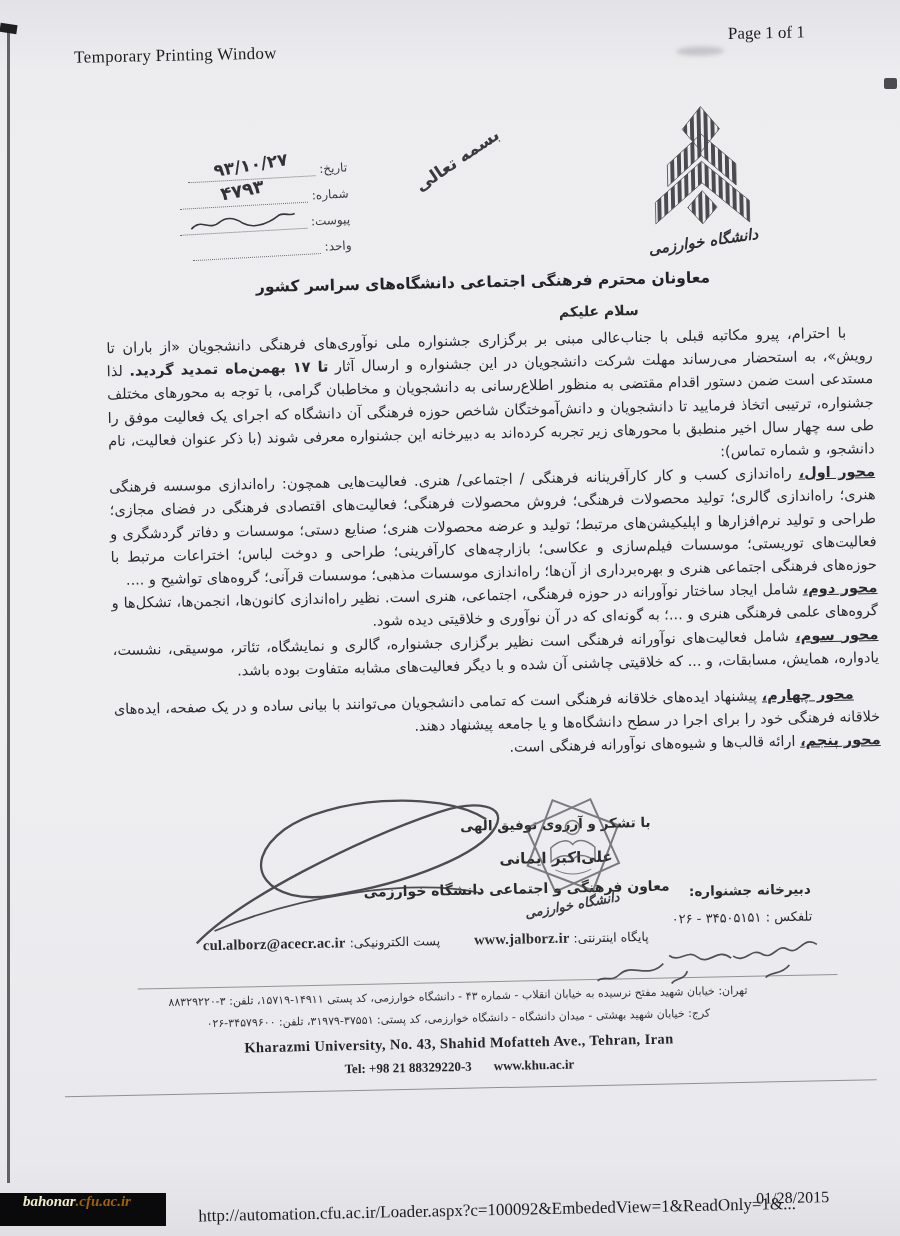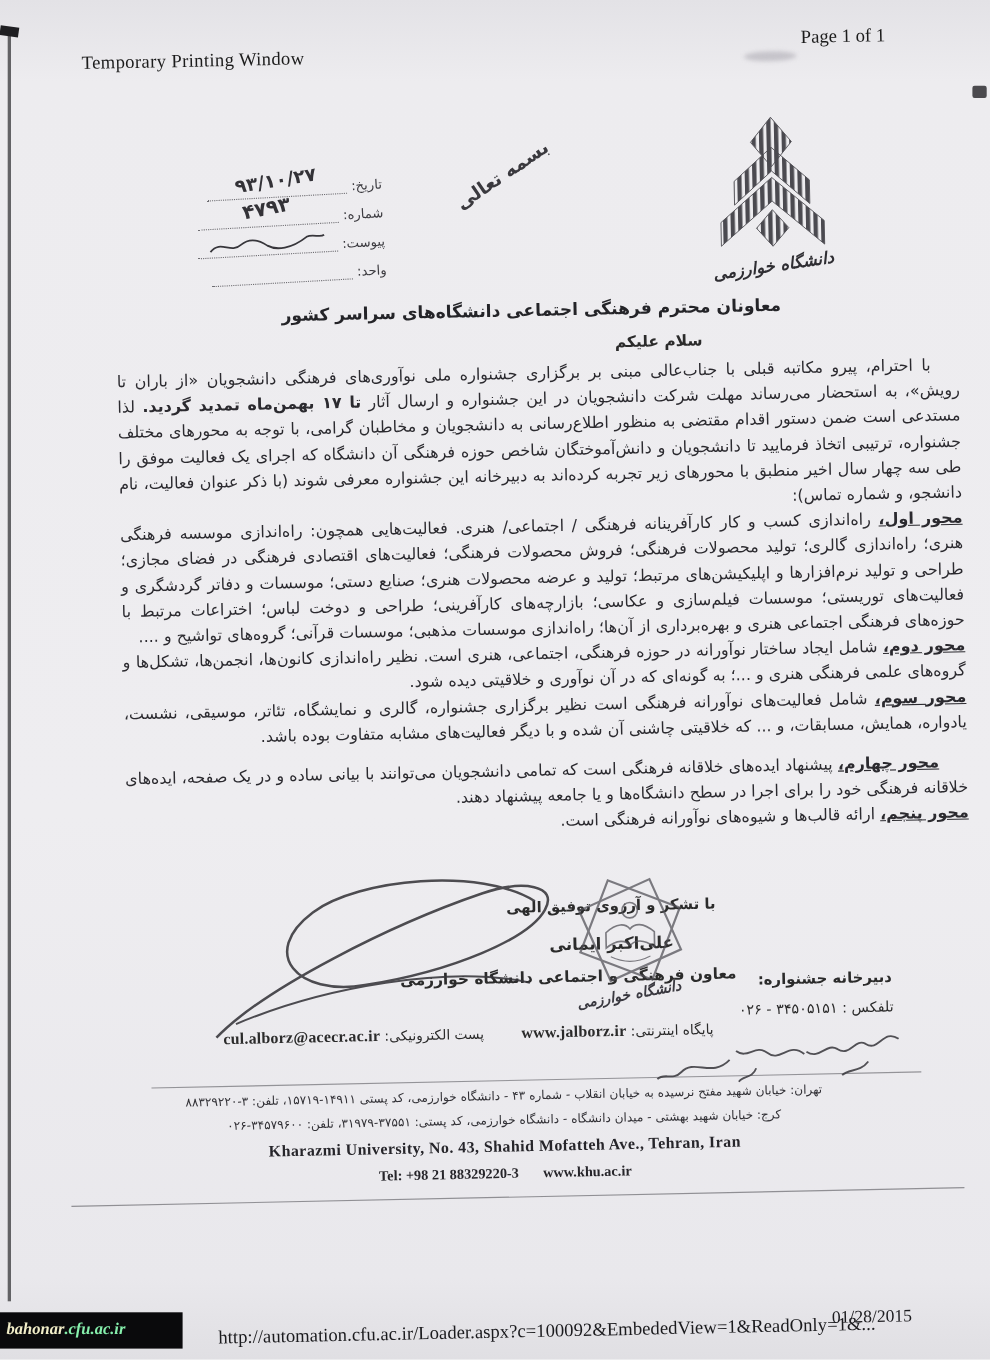--- a/index.html
+++ b/index.html
@@ -67,21 +67,21 @@
   .f3 { top:1035px; font-size:14.5px; font-weight:bold; letter-spacing:.4px; }
   .f4 { top:1059px; font-size:13px; font-weight:bold; }
   .f4 .sp { display:inline-block; width:22px; }
   .sep2 { left:55px; top:1088px; width:812px; height:1px; background:rgba(70,70,75,.55); }
 
   
   .url  { left:186px; top:1201px; font:17px "Liberation Serif", serif; color:#1b1b1e; }
   .bdate { left:744px; top:1196px; font:16px "Liberation Serif", serif; color:#1b1b1e; }
 
   
-  .watermark { left:0; top:1193px; width:166px; height:33px; background:#0a0a0c; display:flex; align-items:center; padding-left:6px; }
+  .watermark { left:0; top:1193px; width:166px; height:33px; background:#0a0a0c; display:flex; align-items:flex-start; padding-left:23px; }
   .wm-l { font:italic bold 15px "Liberation Serif", serif; }
   .wm-r { font:italic bold 15px "Liberation Serif", serif; }
 
   svg .ink { stroke:#37363b; fill:none; }
 </style>
 </head>
 <body>
 
 <div class="abs edge-line"></div>
 <div class="abs corner-mark"></div>
@@ -183,14 +183,14 @@
   </div>
   <div class="abs sep2"></div>
 
   <div class="abs url">http://automation.cfu.ac.ir/Loader.aspx?c=100092&amp;EmbededView=1&amp;ReadOnly=1&amp;...</div>
   <div class="abs bdate">01/28/2015</div>
 
 </div>
 
 <div class="abs watermark" style="background: rgb(10, 10, 12);">
   <span class="wm-l" style="color: rgb(241, 237, 200);">bahonar</span>
-    <span class="wm-r" style="color: #86efac;">.cfu.ac.ir</span>
+    <span class="wm-r" style="color: #a16207;">.cfu.ac.ir</span>
 </div>
 
 </body></html>

